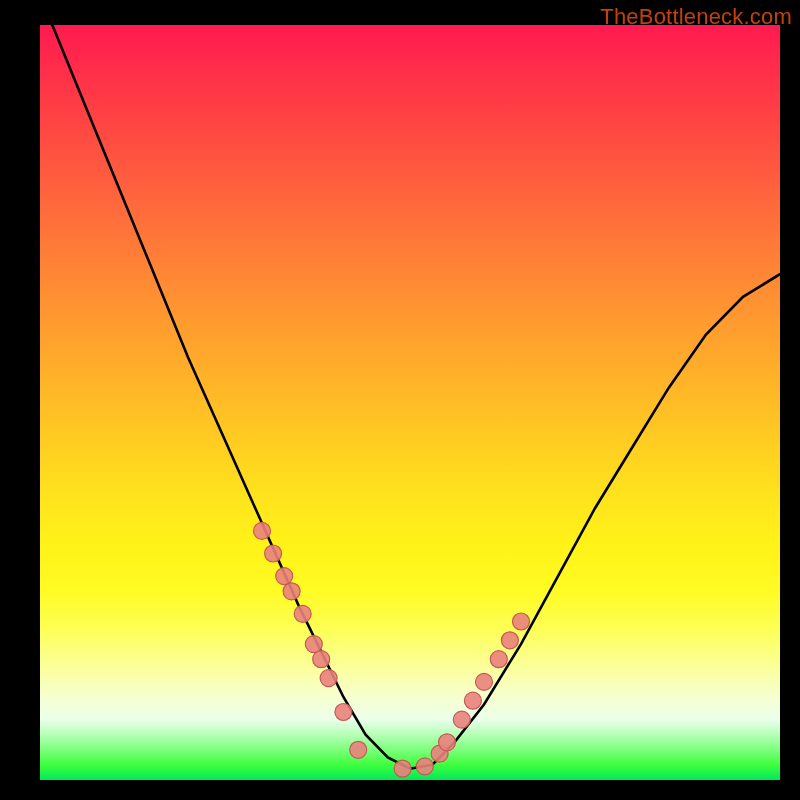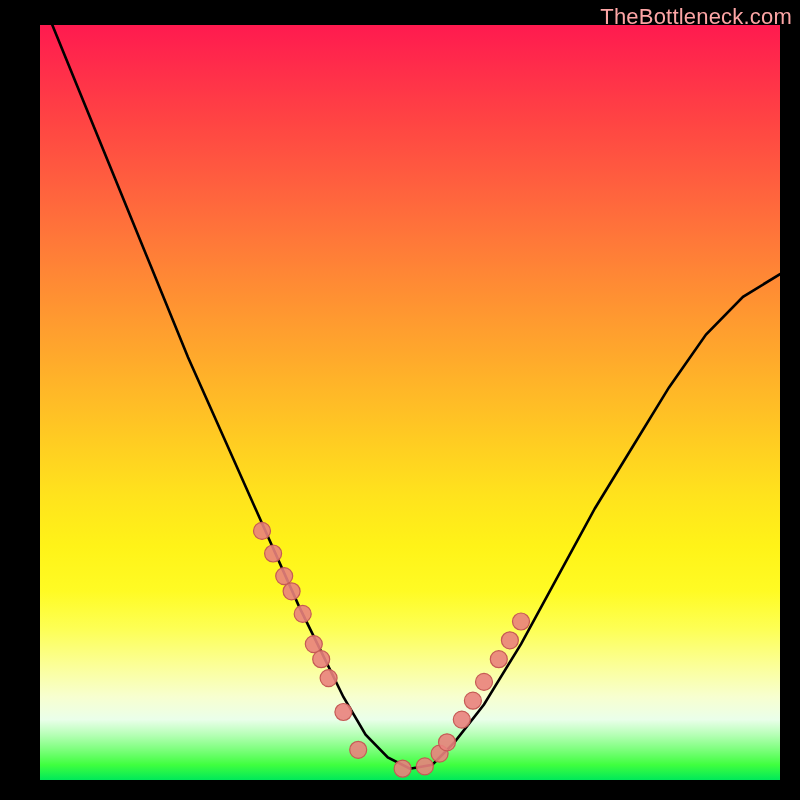--- a/index.html
+++ b/index.html
@@ -54,21 +54,21 @@
   svg.curve {
     position: absolute;
     left: 0; top: 0; right: 0; bottom: 0;
     width: 100%;
     height: 100%;
   }
   .watermark {
     position: absolute;
     top: 4px;
     right: 8px;
-    color: #fca5a5;
+    color: #c2410c;
     font-size: 22px;
     letter-spacing: 0.2px;
     font-weight: 400;
     user-select: none;
   }
 </style>
 </head>
 <body>
 
 <div class="frame">

